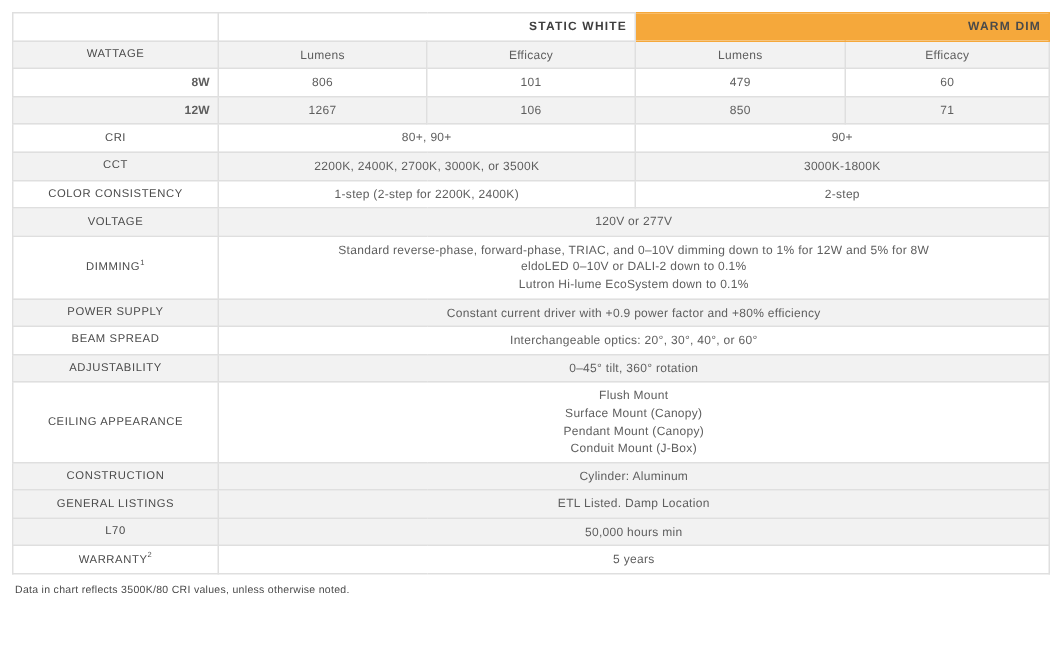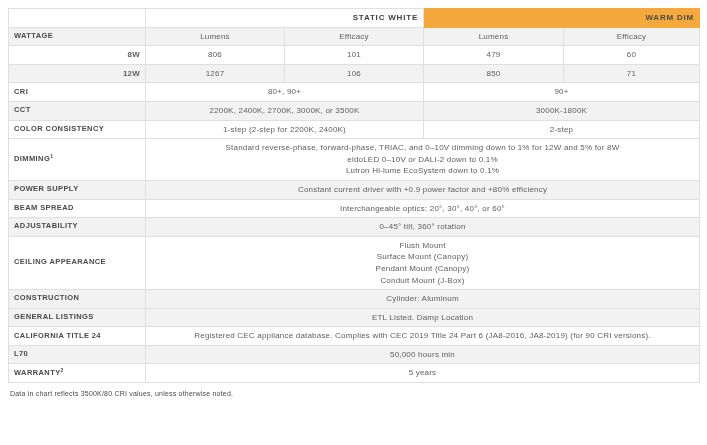--- a/index.html
+++ b/index.html
@@ -21,21 +21,21 @@
   td{
     border:1px solid var(--border);
     font-size:8px;color:var(--value-ink);
     text-align:center;vertical-align:middle;
     padding:3px 5px;line-height:1.45;
     letter-spacing:0.2px;
   }
   tr{height:16px;}
   tr.stripe td{background:var(--stripe);}
   td.label{
-    text-align:left;font-weight:bold;color:var(--label-ink);
+    text-align:center;font-weight:normal;color:var(--label-ink);
     font-size:7.5px;letter-spacing:0.4px;
   }
   td.sub-label{text-align:right;font-weight:bold;color:var(--value-ink);font-size:8px;}
   td.group{
     font-weight:bold;color:#3F3F3F;font-size:8px;letter-spacing:0.8px;text-align:right;
   }
   td.group.wd{background:var(--accent);color:#4A4A4A;border-color:var(--accent);}
   td.pre{white-space:pre-line;}
   sup{font-size:5px;line-height:0;}
   .footer{
@@ -90,20 +90,24 @@
       <tr class="stripe">
         <td class="label">CCT</td>
         <td colspan="2">2200K, 2400K, 2700K, 3000K, or 3500K</td>
         <td colspan="2">3000K-1800K</td>
       </tr>
       <tr>
         <td class="label">COLOR CONSISTENCY</td>
         <td colspan="2">1-step (2-step for 2200K, 2400K)</td>
         <td colspan="2">2-step</td>
       </tr>
+      <tr class="stripe">
+        <td class="label">VOLTAGE</td>
+        <td colspan="4">120V or 277V</td>
+      </tr>
       <tr>
         <td class="label"><span>DIMMING</span><sup>1</sup></td>
         <td colspan="4" class="pre">Standard reverse-phase, forward-phase, TRIAC, and 0–10V dimming down to 1% for 12W and 5% for 8W
 eldoLED 0–10V or DALI-2 down to 0.1%
 Lutron Hi-lume EcoSystem down to 0.1%</td>
       </tr>
       <tr class="stripe">
         <td class="label">POWER SUPPLY</td>
         <td colspan="4">Constant current driver with +0.9 power factor and +80% efficiency</td>
       </tr>
@@ -123,24 +127,20 @@
 Conduit Mount (J-Box)</td>
       </tr>
       <tr class="stripe">
         <td class="label">CONSTRUCTION</td>
         <td colspan="4">Cylinder: Aluminum</td>
       </tr>
       <tr class="stripe">
         <td class="label">GENERAL LISTINGS</td>
         <td colspan="4">ETL Listed. Damp Location</td>
       </tr>
-      <tr>
-        <td class="label">CALIFORNIA TITLE 24</td>
-        <td colspan="4">Registered CEC appliance database. Complies with CEC 2019 Title 24 Part 6 (JA8-2016, JA8-2019) (for 90 CRI versions).</td>
-      </tr>
       <tr class="stripe">
         <td class="label">L70</td>
         <td colspan="4">50,000 hours min</td>
       </tr>
       <tr>
         <td class="label"><span>WARRANTY</span><sup>2</sup></td>
         <td colspan="4">5 years</td>
       </tr>
     </tbody>
   </table>

